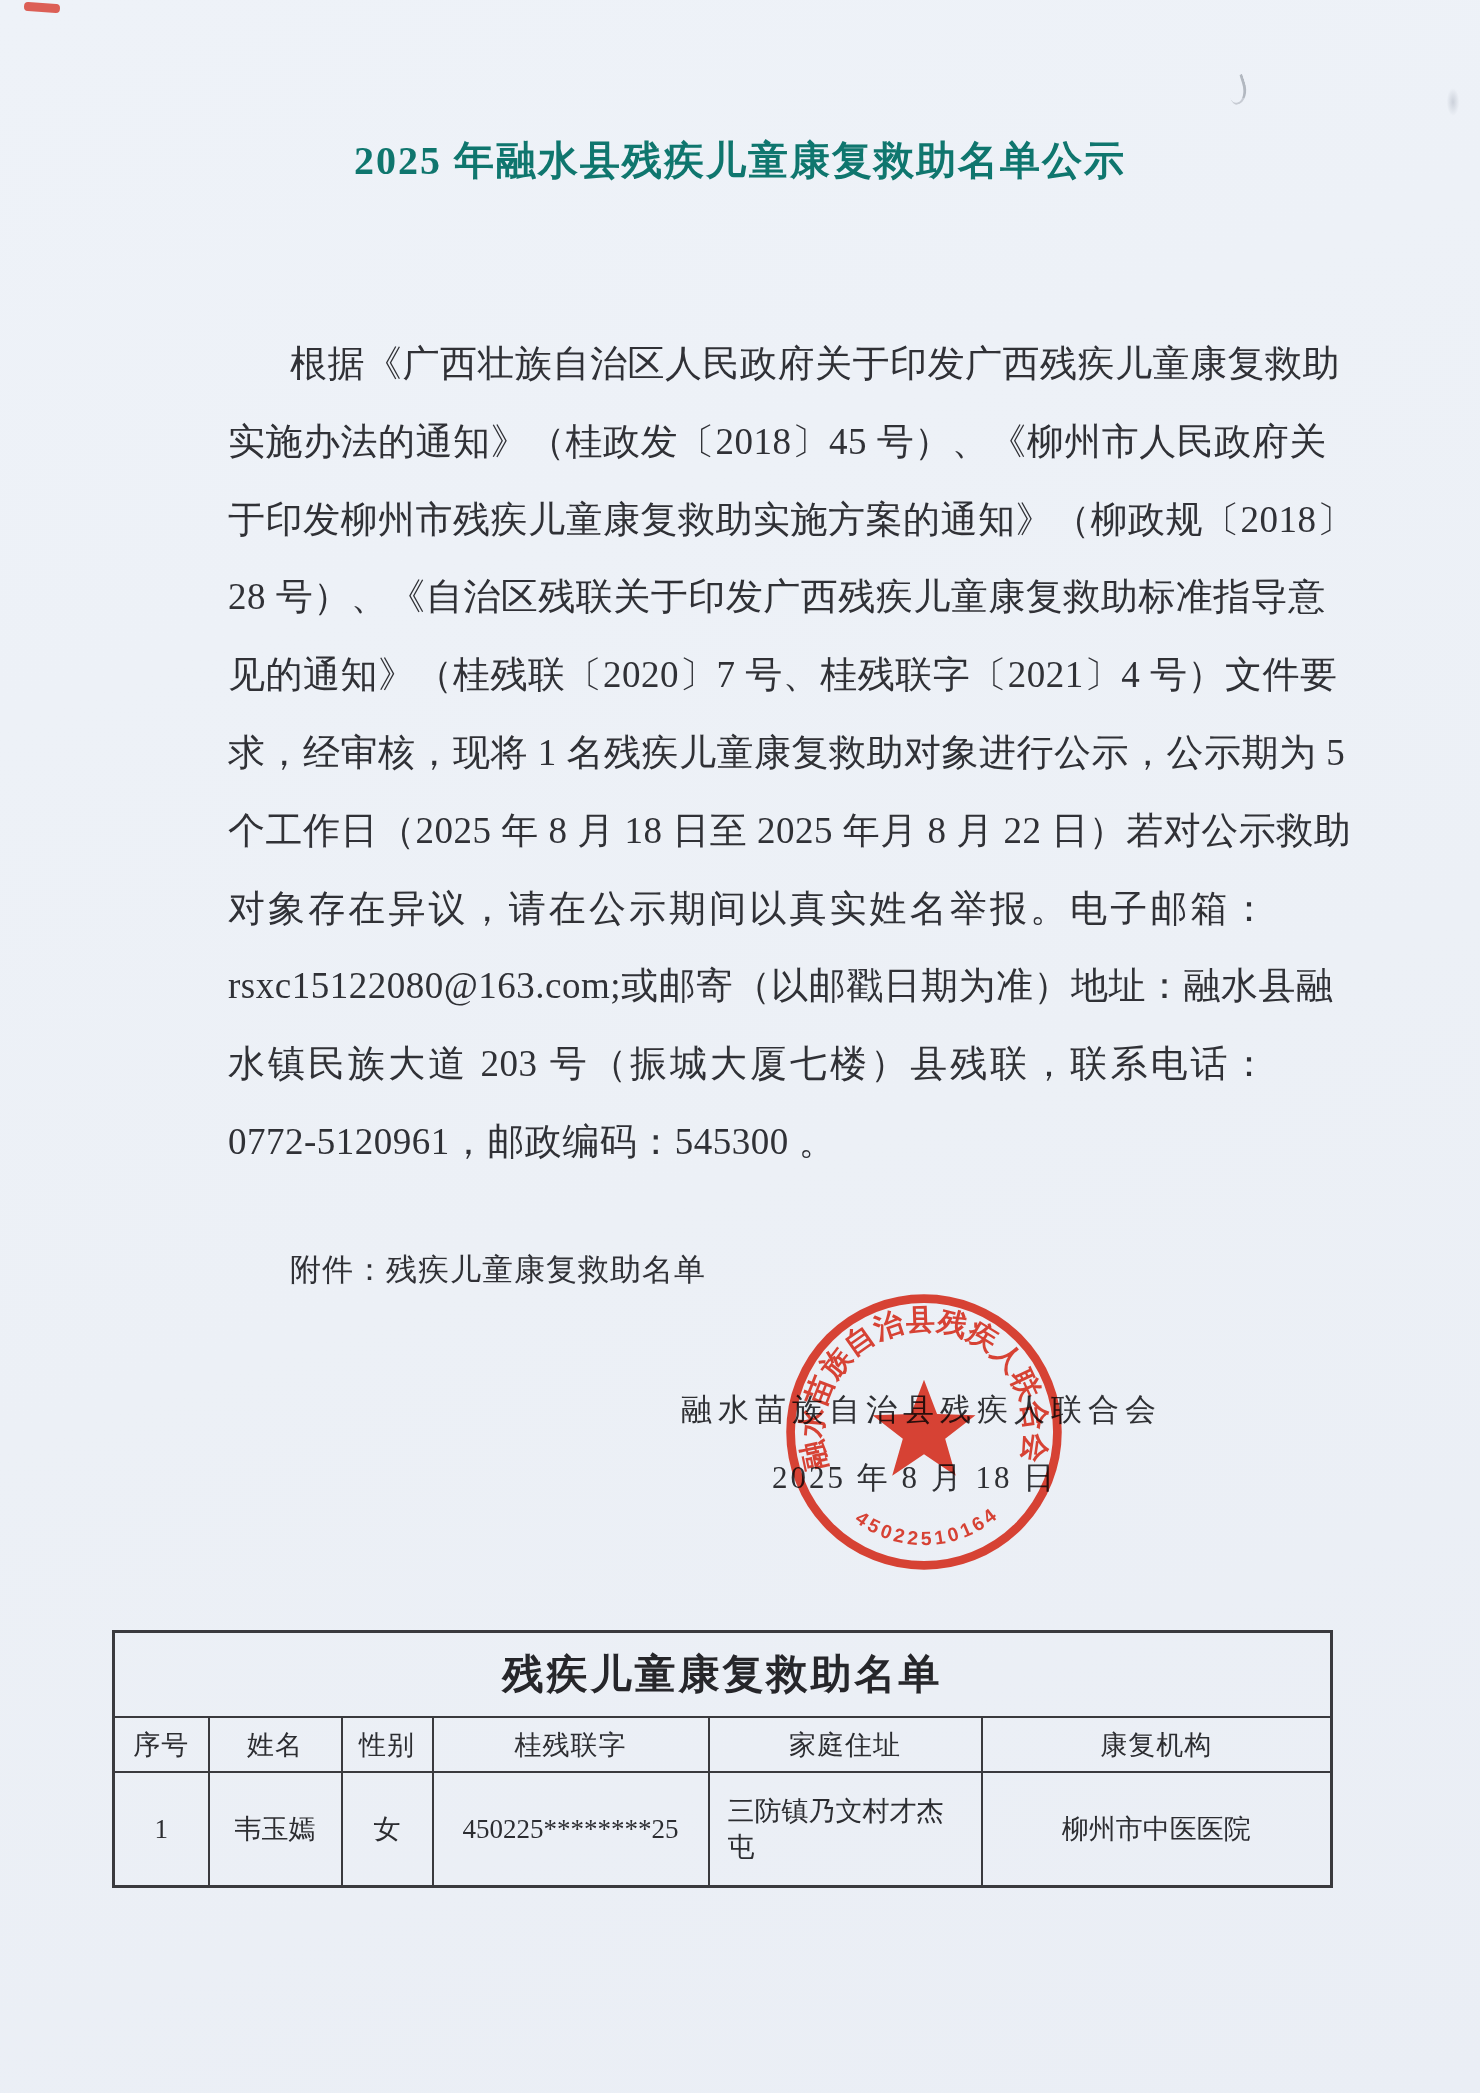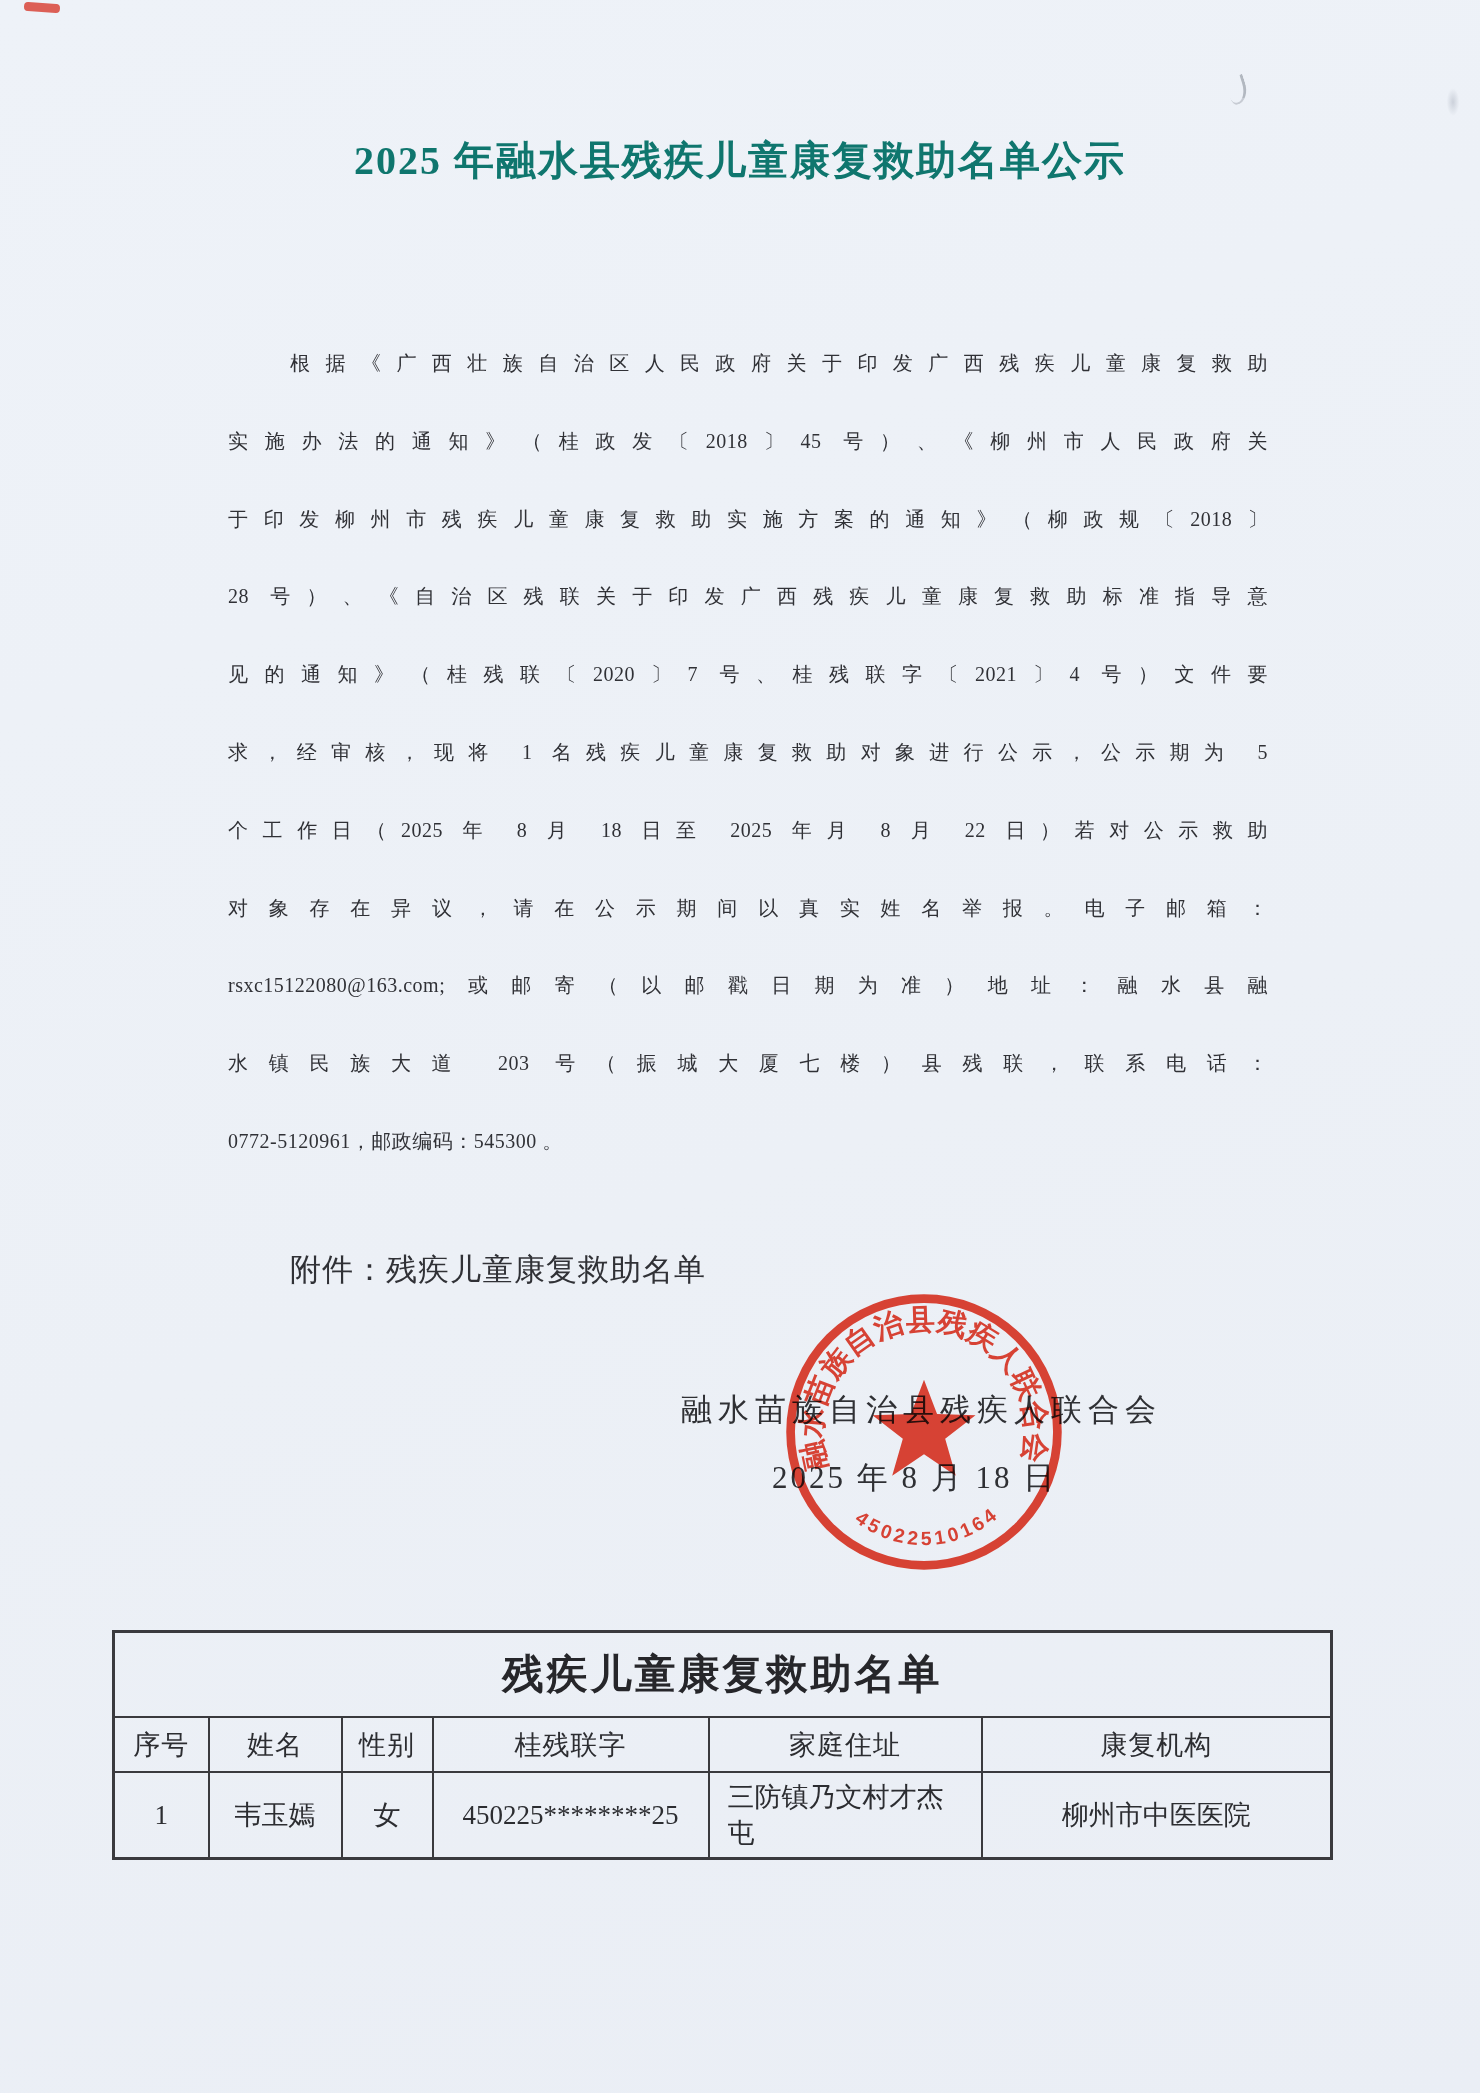--- a/index.html
+++ b/index.html
@@ -10,21 +10,21 @@
     color:#2d2e32;
   }
   .page{position:absolute;inset:0;}
   .doc-title{
     position:absolute;top:133px;left:0;width:100%;
     text-align:center;font-size:40px;font-weight:bold;color:#0f766e;
     letter-spacing:2px;
   }
   .body-text{
     position:absolute;top:325px;left:228px;width:1040px;
-    font-size:20px;color:#303136;
+    font-size:37px;color:#303136;
   }
   .bline{
     line-height:77.8px;height:77.8px;white-space:nowrap;
     text-align:justify;text-align-last:justify;
     letter-spacing:.5px;
   }
   .bline.indent{padding-left:62px;width:978px;}
   .bline.lastline{text-align-last:left;white-space:normal;}
   .attachment{
     position:absolute;top:1248px;left:290px;font-size:31px;color:#303136;
@@ -49,21 +49,21 @@
     font-size:27px;color:#2c2d31;
   }
   .list-table td,.list-table th{
     border:2px solid #3a3a3e;text-align:center;vertical-align:middle;
     padding:0 6px;overflow:hidden;
   }
   .list-table{border:3px solid #3a3a3e;}
   .t-title{height:83px;font-size:41px;font-weight:bold;letter-spacing:3px;color:#26262a;}
   .t-head th{height:53px;font-weight:normal;letter-spacing:1px;}
   .t-row td{height:80px;}
-  td.addr{text-align:left;padding:2px 18px;line-height:36px;font-size:27px;}
+  td.addr{text-align:left;padding:16px 18px;line-height:36px;font-size:27px;}
   
   .artifact-red{
     position:absolute;left:24px;top:3px;width:36px;height:9px;
     background:#d8453a;border-radius:4px;transform:rotate(4deg);opacity:.85;
   }
   .artifact-curl{
     position:absolute;left:1228px;top:76px;width:16px;height:26px;
     border-right:3px solid #9aa0aa;border-bottom:2px solid #b7bcc5;
     border-radius:0 0 70% 30%;transform:rotate(-18deg);opacity:.7;
   }

